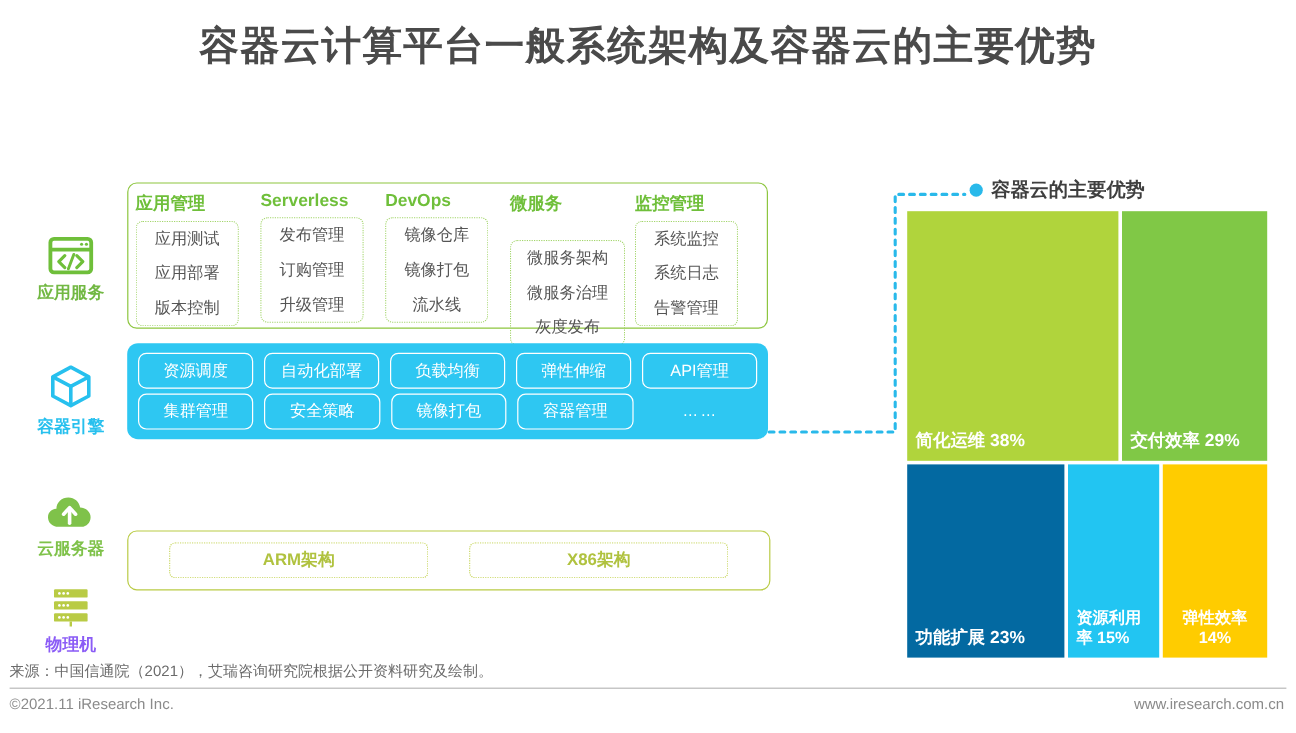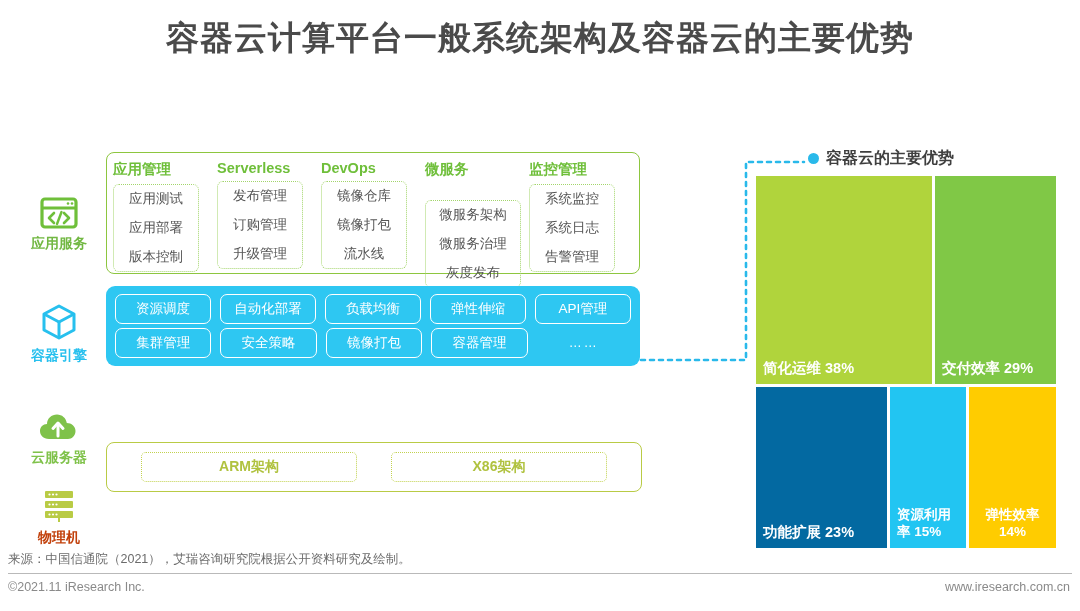--- a/index.html
+++ b/index.html
@@ -24,21 +24,21 @@
   
   .diagram{position:absolute;left:0;top:138px;width:760px;height:410px;}
 
   .rail{position:absolute;left:18px;width:82px;
         display:flex;flex-direction:column;align-items:center;}
   .rail .ico{height:44px;display:flex;align-items:flex-end;justify-content:center;}
   .rail .rail-label{font-size:14px;font-weight:bold;margin-top:5px;white-space:nowrap;}
   .rail.r1{top:48px;} .rail.r1 .rail-label{color:#72b843;}
   .rail.r2{top:160px;} .rail.r2 .rail-label{color:#27c0ee;}
   .rail.r3{top:262px;} .rail.r3 .rail-label{color:#7fc24a;}
-  .rail.r4{top:342px;} .rail.r4 .rail-label{color:#c2410c;}
+  .rail.r4{top:342px;} .rail.r4 .rail-label{color:#8b5cf6;}
 
   
   .row1{
     position:absolute;left:106px;top:14px;width:534px;height:122px;
     border:1.6px solid #8dc63f;border-radius:8px;background:#fff;
     display:flex;padding:0 6px;box-sizing:border-box;
   }
   .col{flex:1;display:flex;flex-direction:column;align-items:flex-start;padding-top:7px;}
   .col-head{font-size:14.5px;font-weight:bold;color:#6fbf3a;margin-bottom:5px;white-space:nowrap;}
   .col-box{

